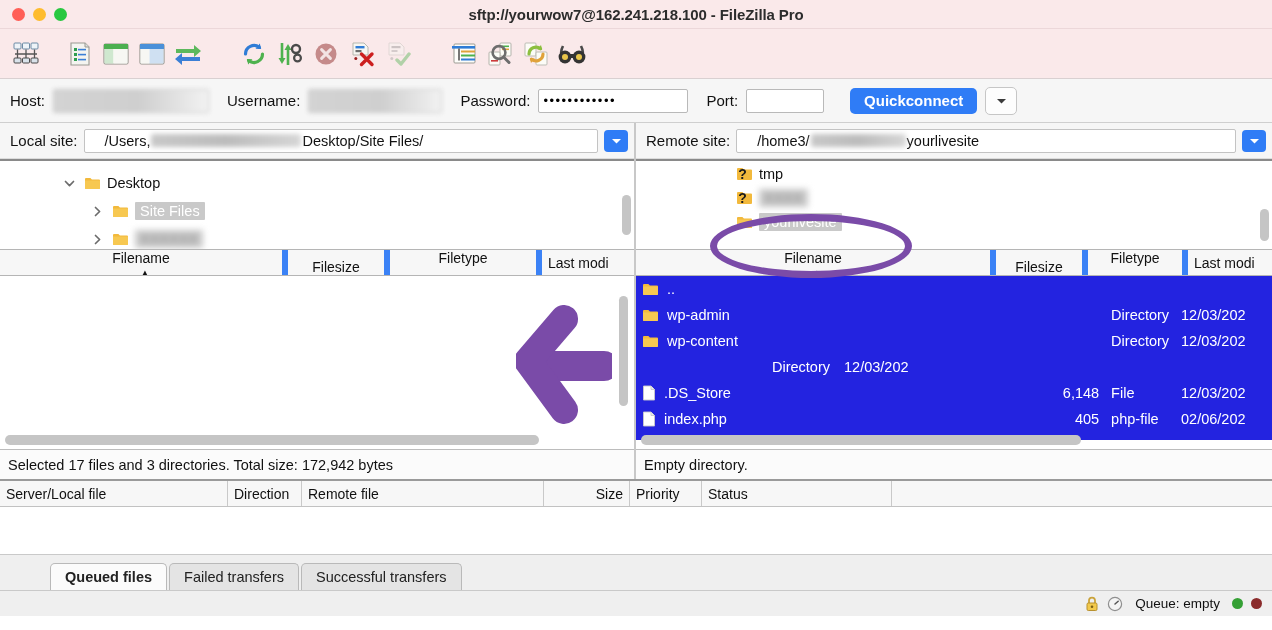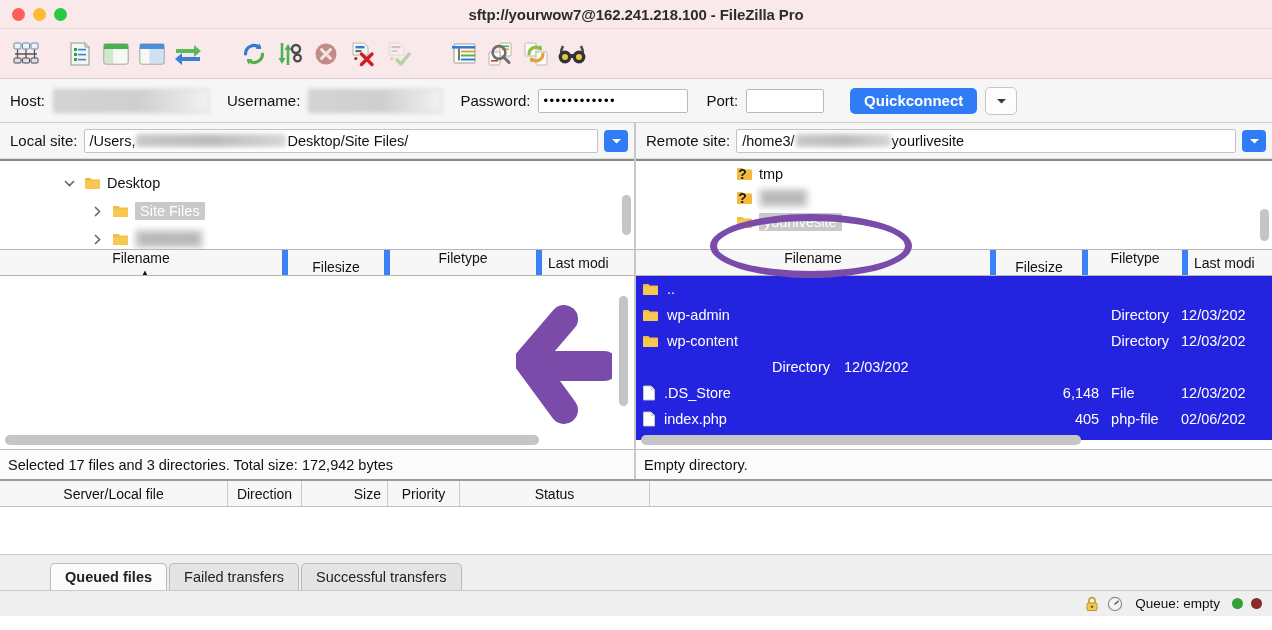--- a/index.html
+++ b/index.html
@@ -156,21 +156,21 @@
   .site-label { font-size: 15px; white-space: nowrap; }
   .site-path {
     flex: 1;
     height: 24px;
     background: #fff;
     border: 1px solid #c3c3c3;
     border-radius: 2px;
     display: flex;
     align-items: center;
     font-size: 14.5px;
-    padding-left: 5px;
+    padding-left: 20px;
     box-sizing: border-box;
     overflow: hidden;
     white-space: nowrap;
     text-align: center;
   }
   .blur-chunk {
     display: inline-block;
     height: 13px;
     background: linear-gradient(90deg,#c8c8c8,#bcbcbc,#d6d6d6);
     filter: blur(2.6px);
@@ -293,21 +293,21 @@
   .queue-head {
     height: 28px;
     background: #f7f7f7;
     border-top: 2px solid #9a9a9a;
     border-bottom: 1px solid #c2c2c2;
     display: flex;
     align-items: center;
     font-size: 14px;
     box-sizing: border-box;
   }
-  .qh { box-sizing: border-box; padding: 0 6px; height: 100%; display: flex; align-items: center; white-space: nowrap; justify-content: center;}
+  .qh { box-sizing: border-box; padding: 0 6px; height: 100%; display: flex; align-items: center; white-space: nowrap;}
   .qh.sep { border-right: 1px solid #c9c9c9; }
   .qh.right { justify-content: flex-end; }
   .queue-body {
     height: 47px;
     background: #fff;
   }
   .tabs {
     height: 36px;
     background: #efefef;
     border-top: 1px solid #c9c9c9;
@@ -807,20 +807,23 @@
       <div class="status-line">Empty directory.</div>
     </div>
   </div>
 
   <div class="queue-head">
     <div class="qh sep" style="width:228px">
       <span>Server/Local file</span>
     </div>
     <div class="qh sep" style="width:74px">
       <span>Direction</span>
+    </div>
+    <div class="qh sep" style="width:242px">
+      <span>Remote file</span>
     </div>
     <div class="qh right sep" style="width:86px">
       <span>Size</span>
     </div>
     <div class="qh sep" style="width:72px">
       <span>Priority</span>
     </div>
     <div class="qh sep" style="width:190px">
       <span>Status</span>
     </div>

